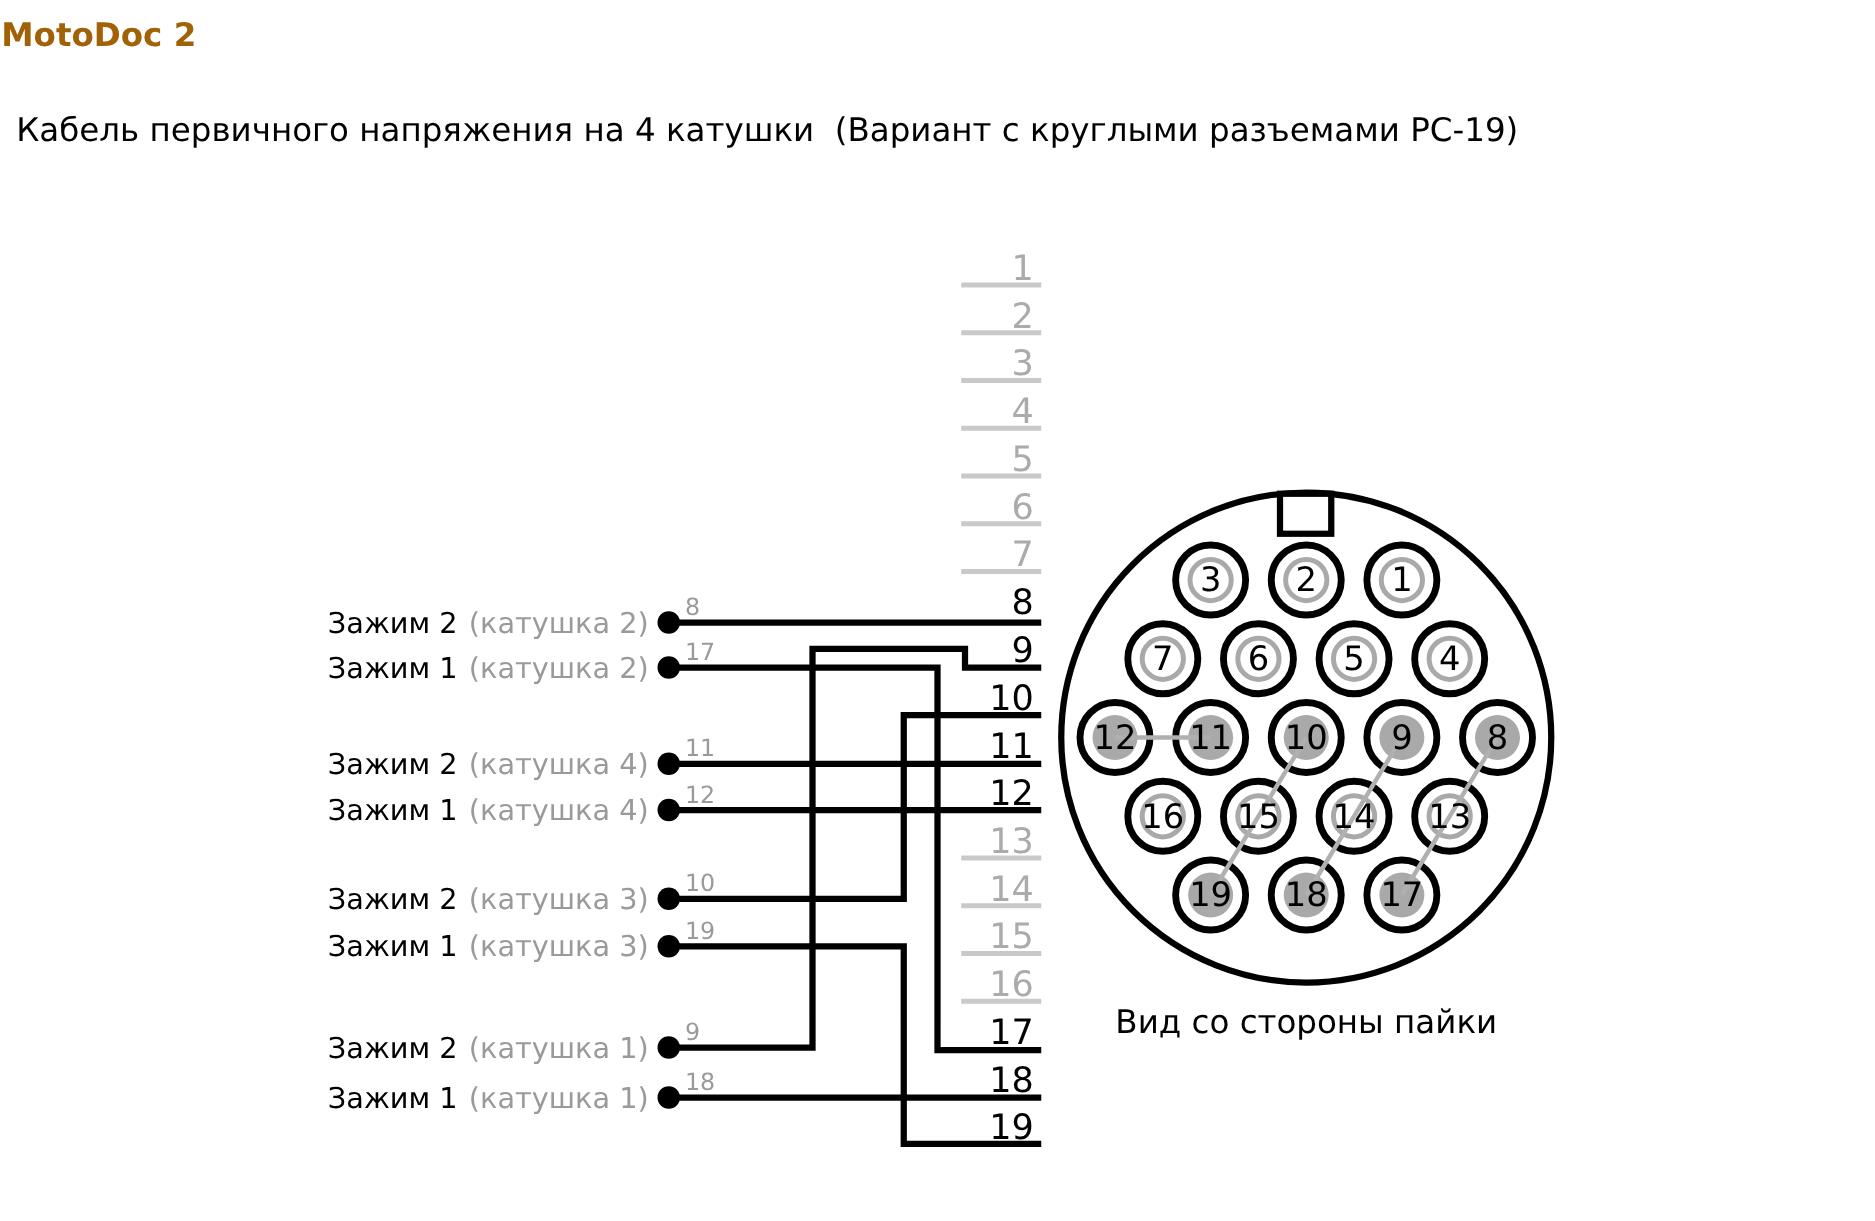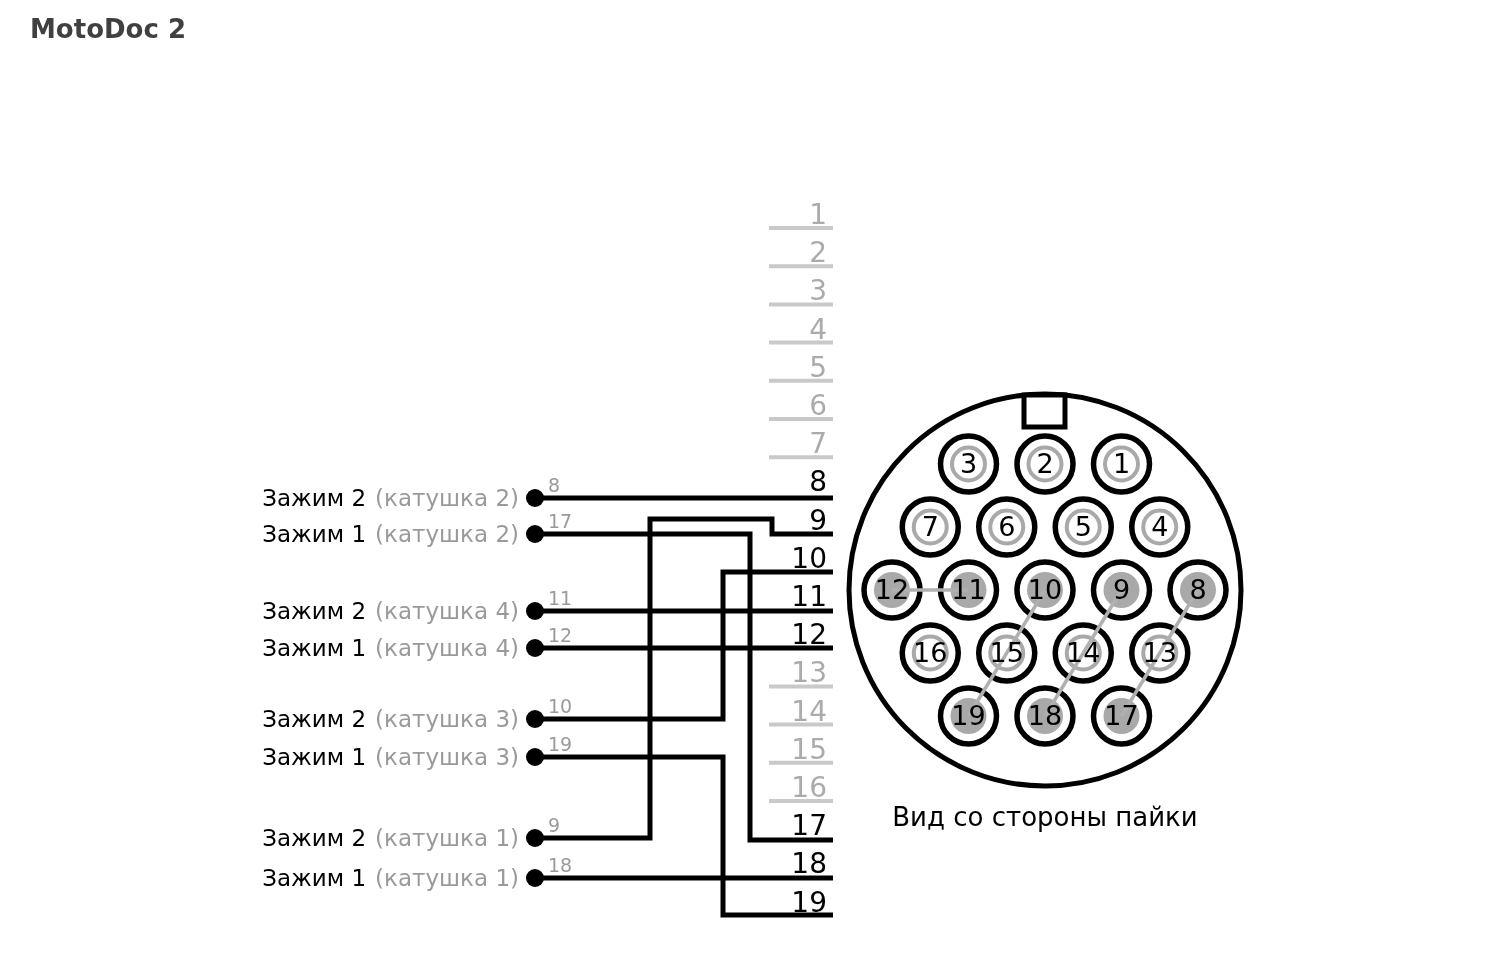--- a/index.html
+++ b/index.html
@@ -4,37 +4,38 @@
 <style>
   html,body{margin:0;padding:0;background:#fff;}
   .page{
     position:relative;
     width:1500px;height:977px;
     background:#ffffff;
     font-family:"DejaVu Sans","Liberation Sans",sans-serif;
     overflow:hidden;
   }
   .app-title{
-    position:absolute;left:30px;top:14px;
-    font-size:26px;font-weight:600;color:#404040;
+    position:absolute;left:1px;top:14px;
+    font-size:26px;font-weight:600;color:#a16207;
     white-space:pre;
   }
   .diagram-subtitle{
     position:absolute;left:13px;top:90px;
     font-size:26px;font-weight:400;color:#000;
     white-space:pre;
   }
   svg{position:absolute;left:0;top:0;}
   svg text{font-family:"DejaVu Sans","Liberation Sans",sans-serif;}
 </style>
 </head>
 <body>
 
 <div class="page">
   <div class="app-title">MotoDoc 2</div>
+  <div class="diagram-subtitle">Кабель первичного напряжения на 4 катушки  (Вариант с круглыми разъемами РС-19)</div>
   <svg id="diagram" width="1500" height="977" viewBox="0 0 1500 977">
       <polyline points="535,498 833,498" fill="none" stroke="#000000" stroke-width="5"></polyline>
       <circle cx="535" cy="498" r="9" fill="#000000"></circle>
       <text x="548" y="492" font-size="19" fill="#9a9a9a">8</text>
       <text x="519" y="506" font-size="23" text-anchor="end" fill="#000"><tspan>Зажим 2</tspan><tspan dx="9" fill="#9a9a9a">(катушка 2)</tspan></text>
       <polyline points="535,534 750,534 750,840 833,840" fill="none" stroke="#000000" stroke-width="5"></polyline>
       <circle cx="535" cy="534" r="9" fill="#000000"></circle>
       <text x="548" y="528" font-size="19" fill="#9a9a9a">17</text>
       <text x="519" y="542" font-size="23" text-anchor="end" fill="#000"><tspan>Зажим 1</tspan><tspan dx="9" fill="#9a9a9a">(катушка 2)</tspan></text>
       <polyline points="535,611 833,611" fill="none" stroke="#000000" stroke-width="5"></polyline>

